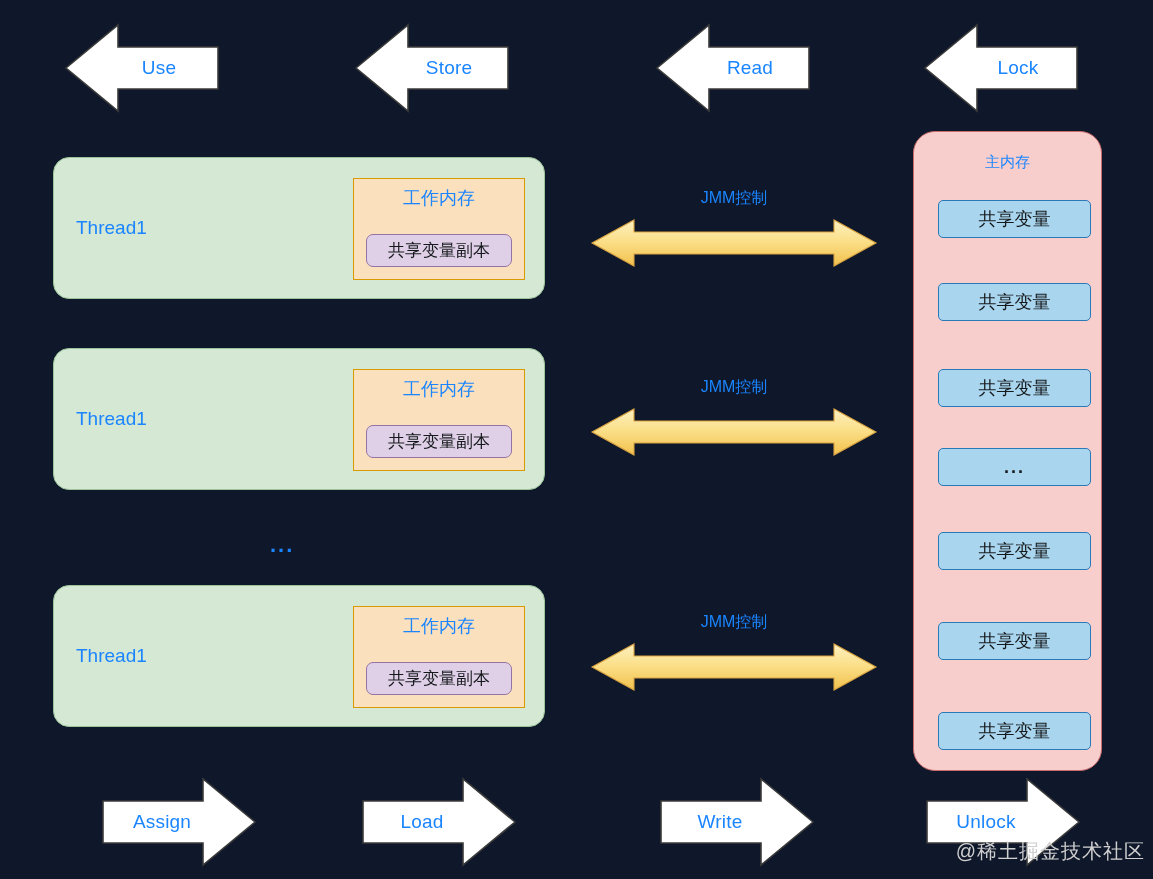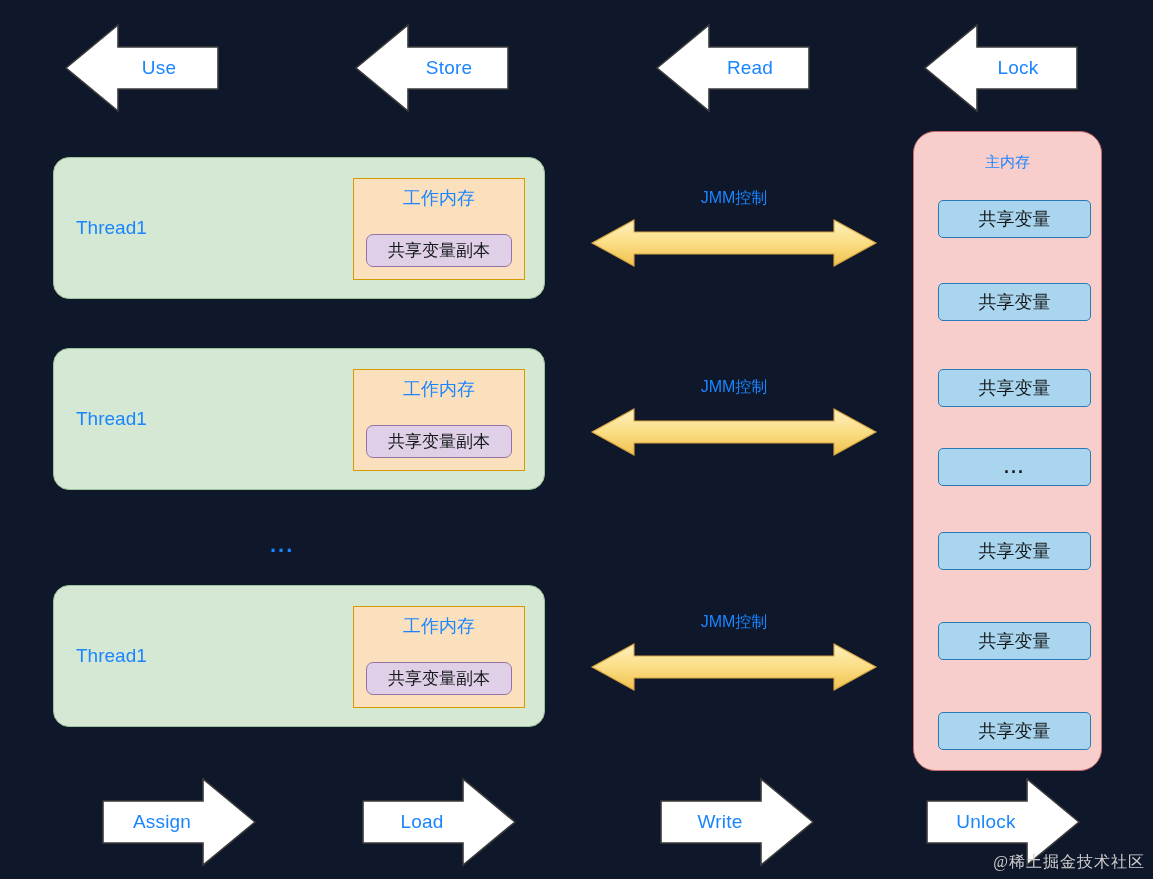--- a/index.html
+++ b/index.html
@@ -172,24 +172,24 @@
   }
   .shared-var.is-ellipsis {
     font-weight: bold;
     letter-spacing: 2px;
   }
 
   
   .watermark {
     position: absolute;
     right: 8px;
-    bottom: 6px;
-    font-size: 16px;
+    bottom: 14px;
+    font-size: 20px;
     color: #cfcfcf;
-    font-family: Liberation Serif, serif;
+    font-family: Liberation Sans, sans-serif;
     letter-spacing: 1px;
     user-select: none;
   }
 </style>
 </head>
 <body>
 
 <div id="canvas">
 
   <div id="top-arrows">

